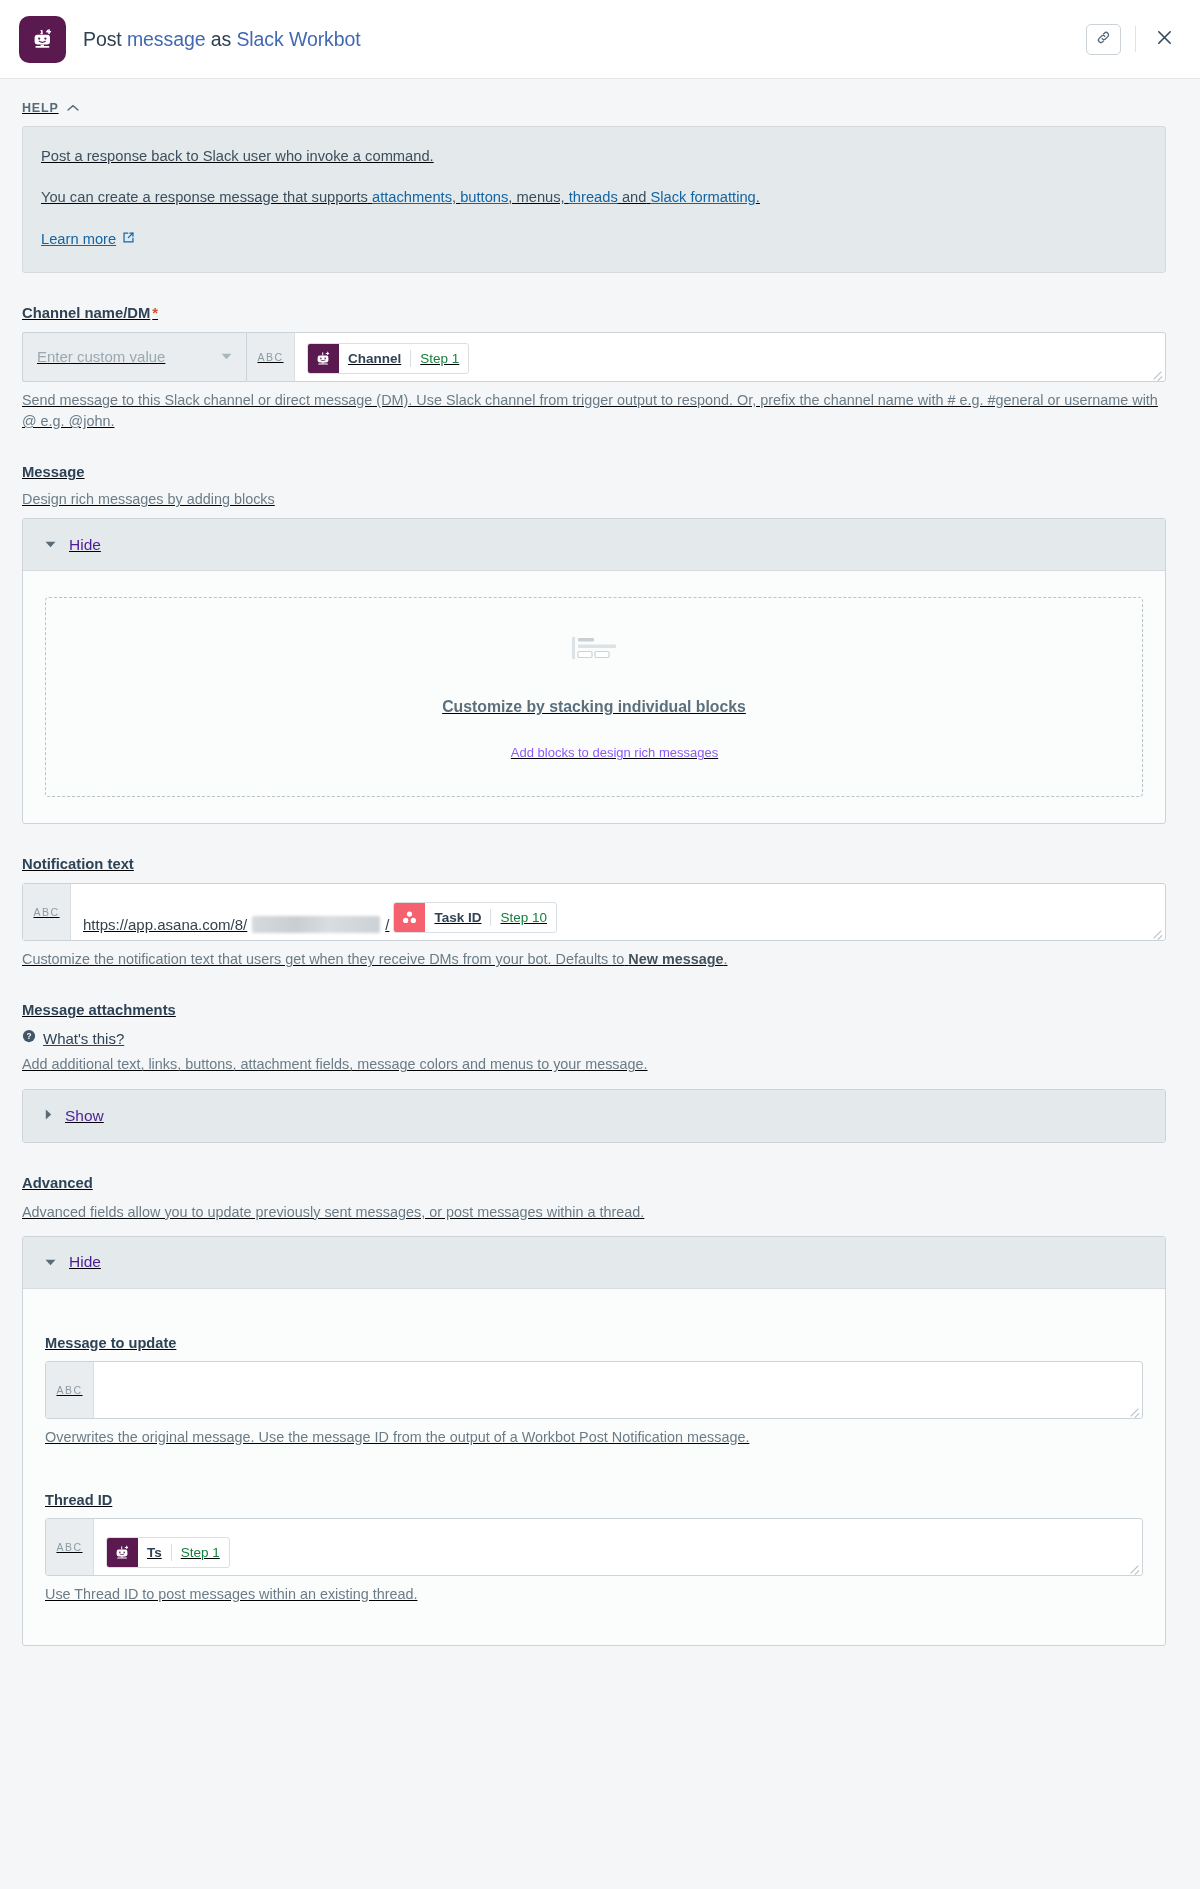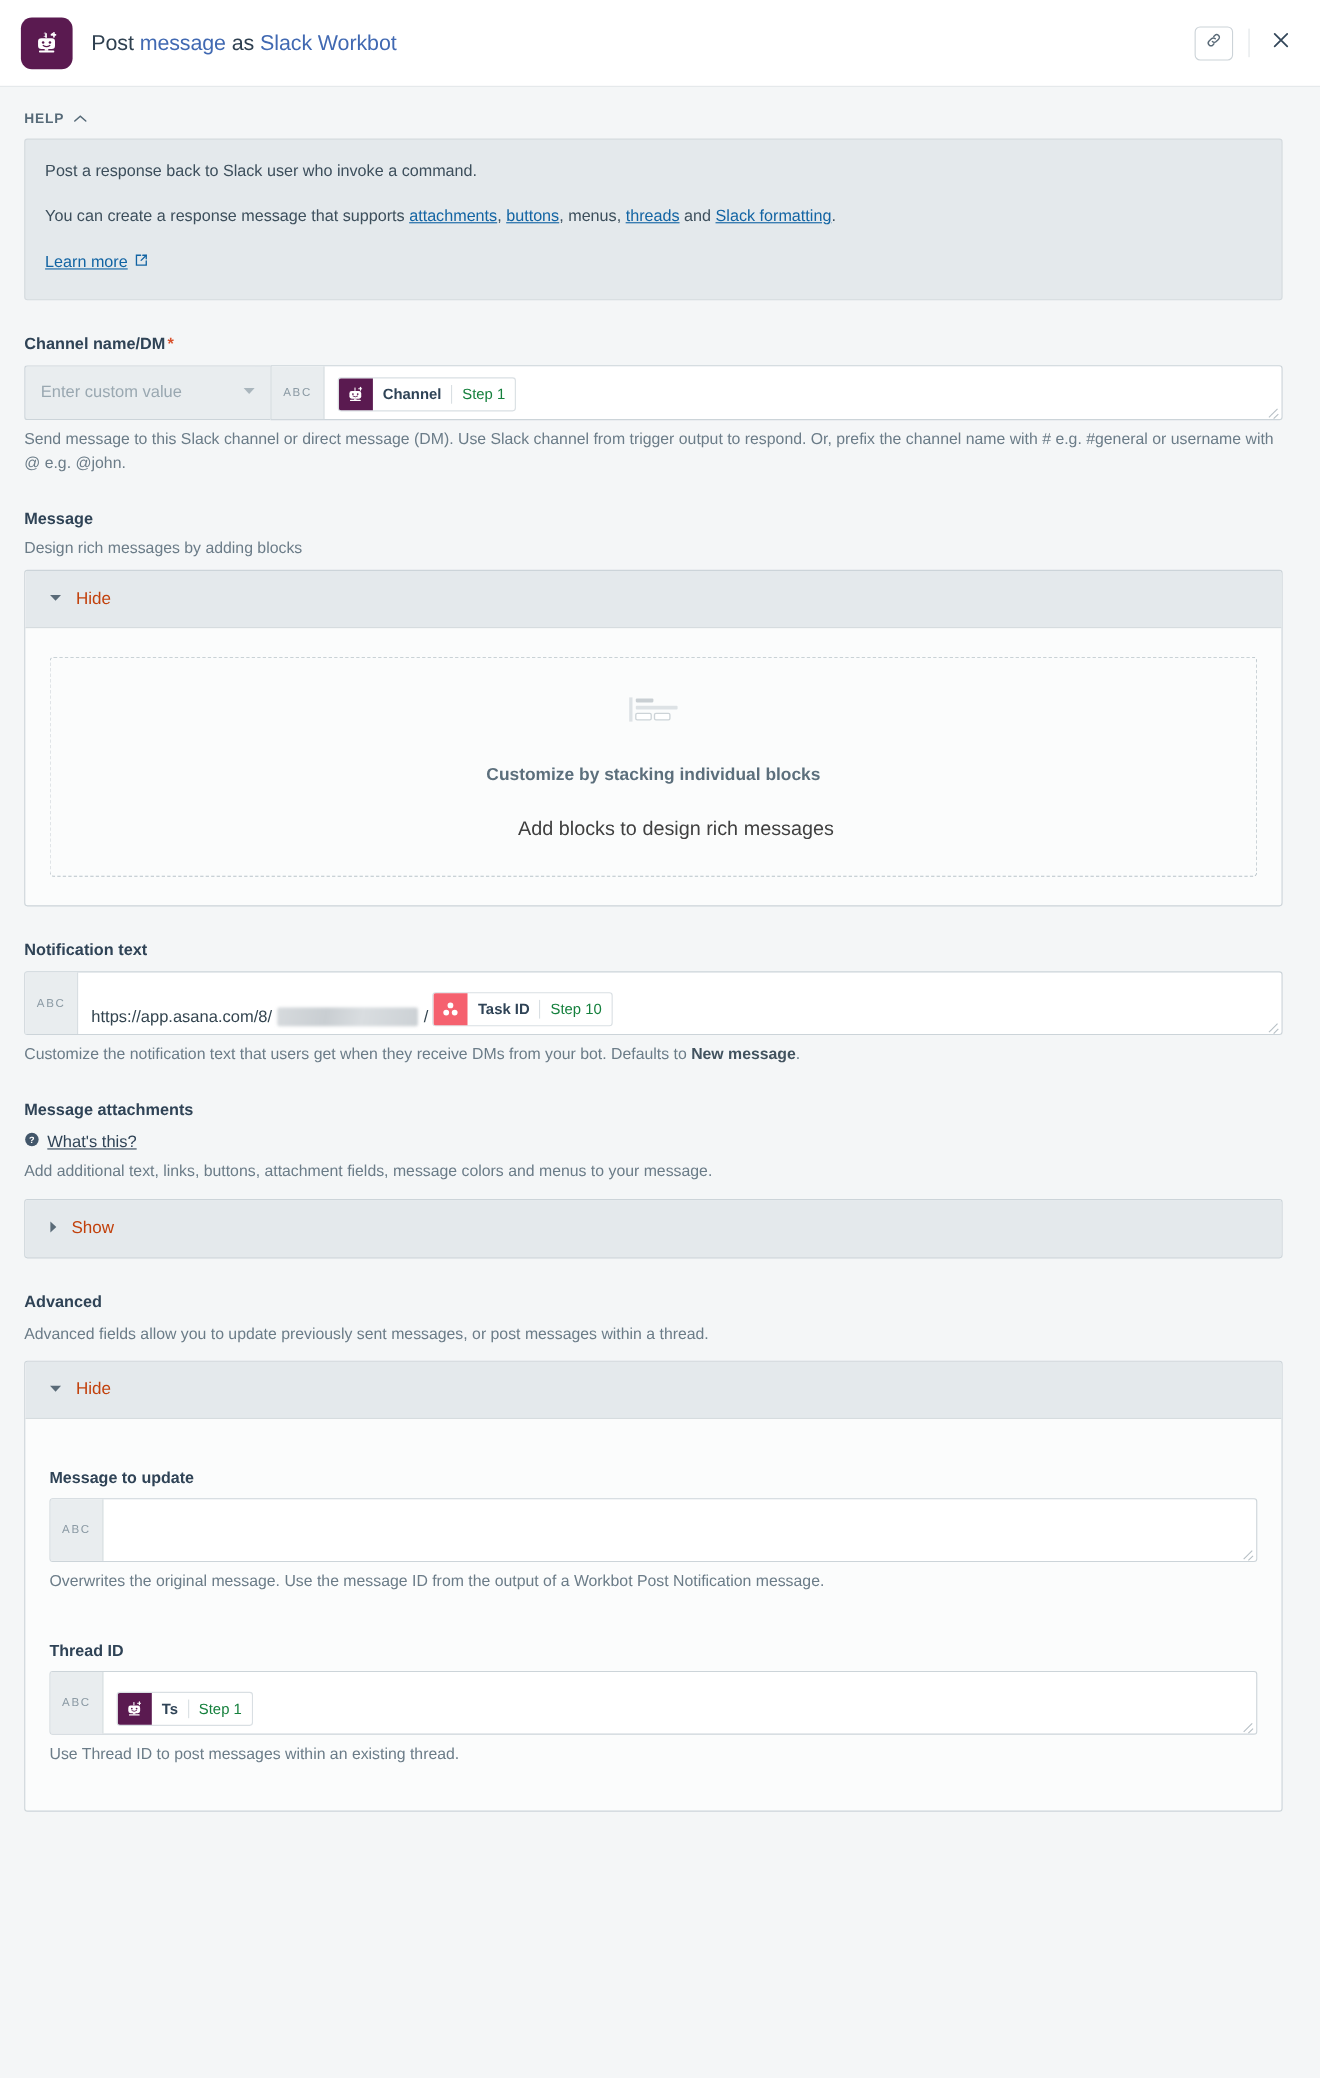--- a/index.html
+++ b/index.html
@@ -50,21 +50,21 @@
     cursor: pointer;
   }
   .vdiv { width: 1px; height: 26px; background: #dfe4e7; }
   .close-btn {
     width: 28px; height: 28px;
     display: flex; align-items: center; justify-content: center;
     cursor: pointer;
   }
 
   
-  .page { padding: 0 34px 40px 22px; }
+  .page { padding: 0 34px 40px 22px; text-decoration: underline; }
 
   .help-header {
     display: flex; align-items: center; gap: 8px;
     padding: 22px 0 11px 0;
     cursor: pointer;
     width: max-content;
   }
   .help-label {
     font-size: 12.5px;
     font-weight: bold;
@@ -240,21 +240,21 @@
   .panel-head {
     background: #e4e9ec;
     border-bottom: 1px solid #d6dcdf;
     height: 52px;
     display: flex;
     align-items: center;
     gap: 13px;
     padding: 0 22px;
     cursor: pointer;
     font-size: 15.5px;
-    color: #c2410c;
+    color: #4c1d95;
   }
   .panel-head.collapsed { border-bottom: none; }
   .tri { color: #5a6b78; font-size: 11px; line-height: 1; }
   .panel-body { padding: 26px 22px 26px 22px; }
 
   
   .dropzone {
     border: 1px dashed #b9c4ca;
     border-radius: 4px;
     background: #fbfcfc;
@@ -266,22 +266,22 @@
     padding: 30px 10px;
   }
   .dz-graphic { margin-bottom: 26px; }
   .dz-title {
     font-size: 15.8px;
     font-weight: bold;
     color: #5c6f7c;
     margin-bottom: 29px;
   }
   .dz-sub {
-    font-size: 18px;
-    color: #404040;
+    font-size: 13px;
+    color: #8b5cf6;
     margin-left: 41px;
   }
 
   .whats-this {
     display: inline-flex;
     align-items: center;
     gap: 7px;
     margin-bottom: 7px;
     cursor: pointer;
   }

